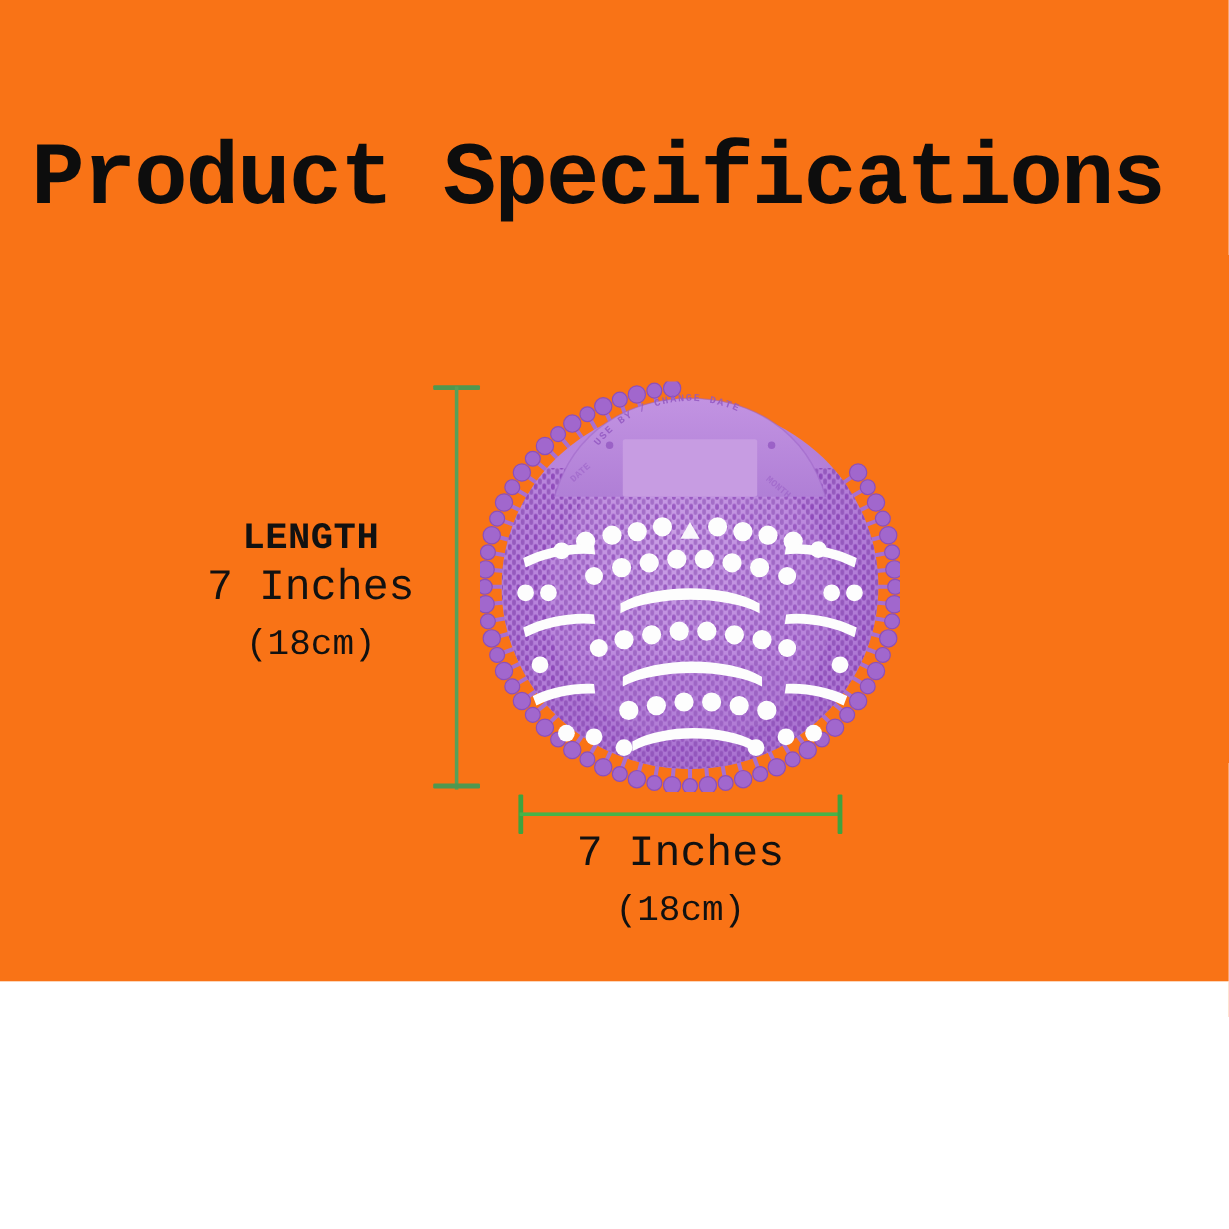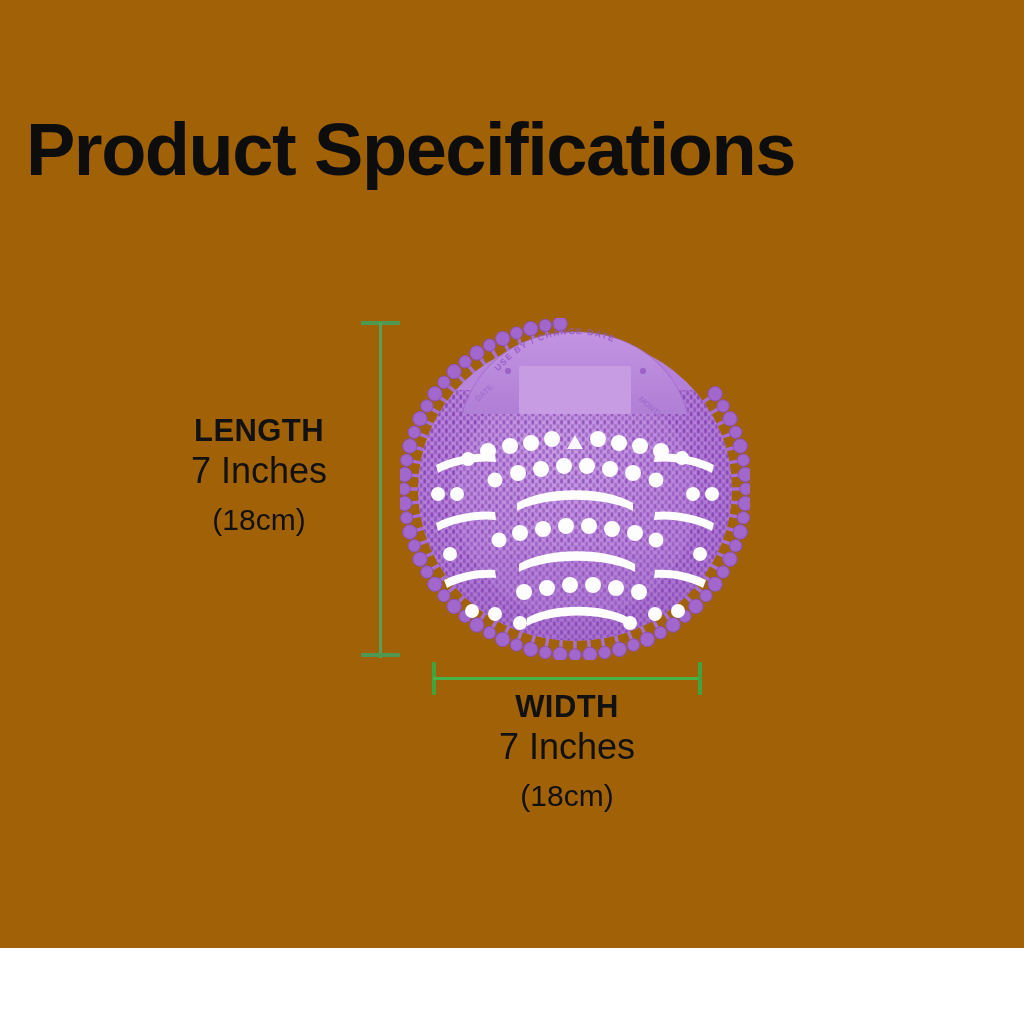--- a/index.html
+++ b/index.html
@@ -8,23 +8,24 @@
     padding: 0;
     background: #ffffff;
   }
   body {
     font-family: "Liberation Sans", sans-serif;
     -webkit-font-smoothing: antialiased;
   }
   #canvas {
     position: relative;
     width: 1024px;
-    height: 948px;
-    background: #a16207;
+    height: 818px;
+    background: #f97316;
     overflow: hidden;
+    font-family: Liberation Mono, monospace;
   }
 
   
   .title {
     position: absolute;
     left: 26px;
     top: 113px;
     font-size: 74px;
     font-weight: 700;
     letter-spacing: -1.5px;
@@ -49,20 +50,21 @@
     position: absolute;
     text-align: center;
     color: #111111;
     line-height: 1.12;
   }
   .dim-label {
     font-size: 31px;
     font-weight: 700;
     letter-spacing: 0.4px;
     display: block;
+    margin-top: 19px;
   }
   .dim-value {
     font-size: 36px;
     font-weight: 400;
     display: block;
     margin-top: 2px;
   }
   .dim-metric {
     font-size: 30px;
     font-weight: 400;
@@ -148,21 +150,20 @@
   <div class="guide-h"></div>
   <div class="guide-h-cap-right"></div>
 
   <div class="dim-block" id="length-block">
     <span class="dim-label">LENGTH</span>
     <span class="dim-value">7 Inches</span>
     <span class="dim-metric">(18cm)</span>
   </div>
 
   <div class="dim-block" id="width-block">
-    <span class="dim-label">WIDTH</span>
     <span class="dim-value">7 Inches</span>
     <span class="dim-metric">(18cm)</span>
   </div>
 
   <div id="product">
     <svg width="350" height="342" viewBox="0 0 350 342" xmlns="http://www.w3.org/2000/svg">
       <defs>
         <clipPath id="bodyClip">
           <ellipse cx="175" cy="171" rx="157" ry="152"></ellipse>
         </clipPath>

